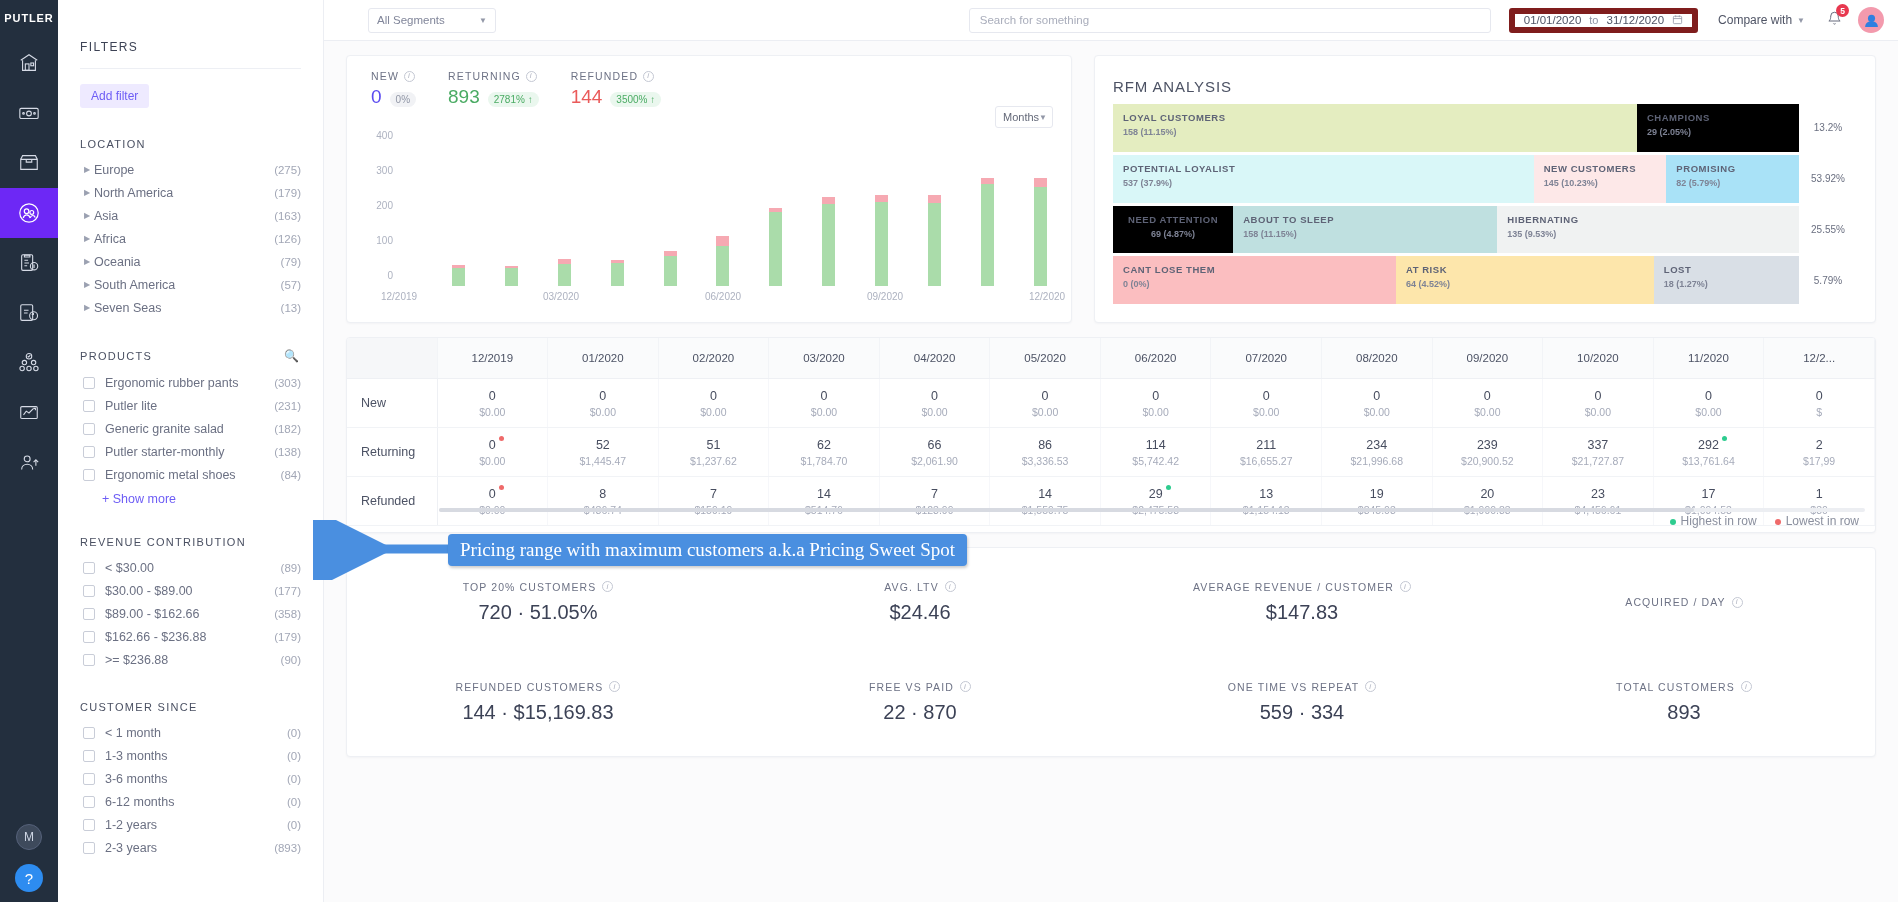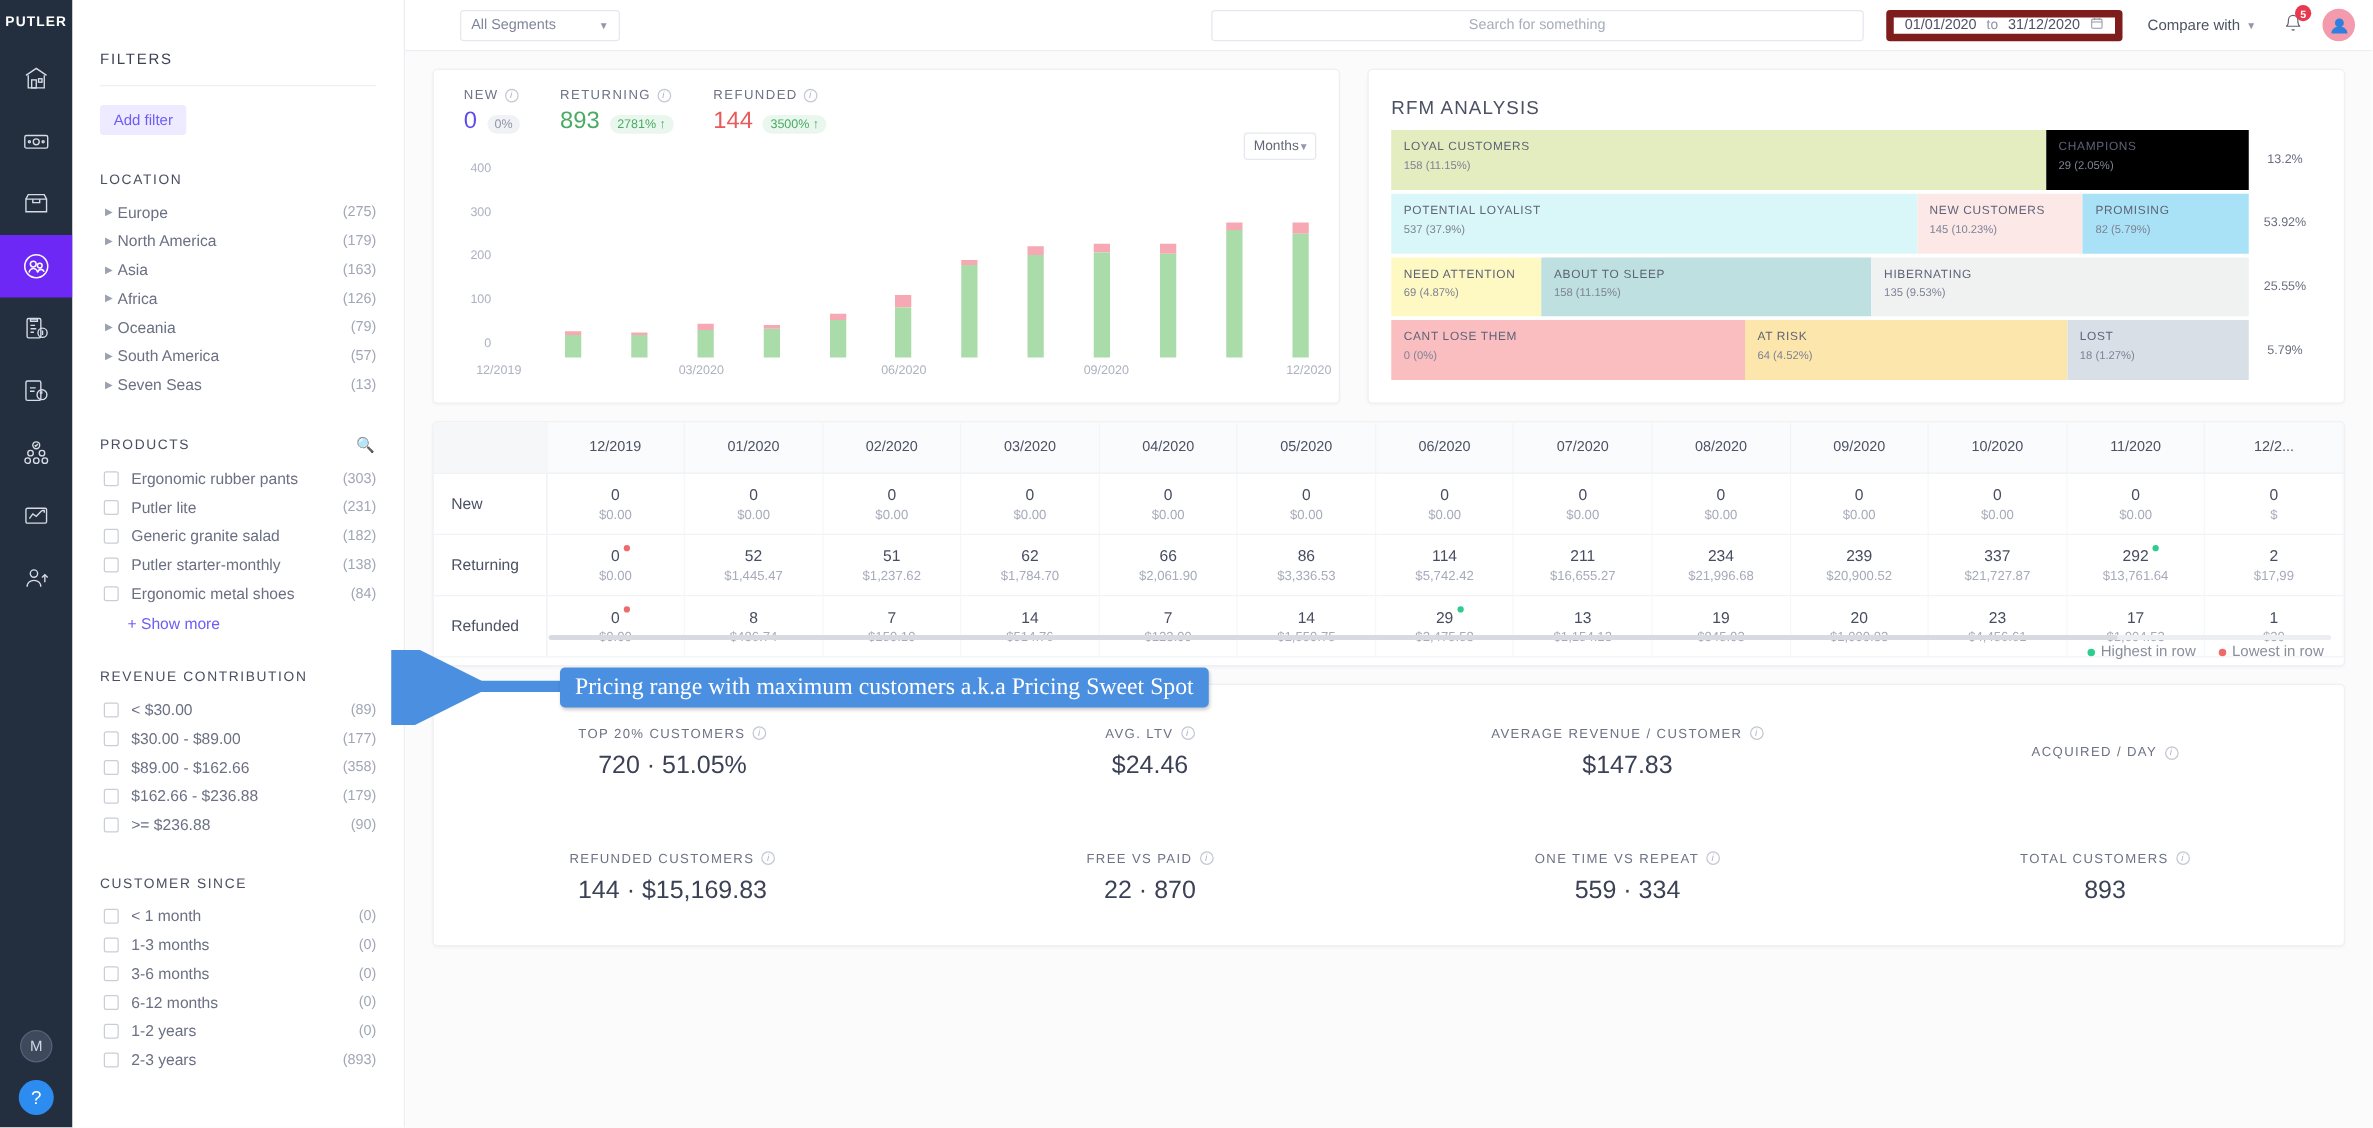--- a/index.html
+++ b/index.html
@@ -91,21 +91,21 @@
     display: flex; align-items: center; justify-content: space-between;
     padding: 0 8px; font-size: 11.5px; color: #81869a; cursor: pointer; margin-left: 26px;
   }
   .tb-spacer { flex: 1 1 auto; }
   .search-box {
     width: 522px; height: 25px; border: 1px solid #e6e8ef; border-radius: 3px;
     background: #fff; display: flex; align-items: center; padding: 0 10px;
   }
   .search-box input {
     border: 0; outline: 0; font-size: 11.5px; color: #666; width: 100%;
-    font-family: "Liberation Sans", sans-serif; background: transparent; text-align: center;
+    font-family: "Liberation Sans", sans-serif; background: transparent;
   }
   .search-box input::placeholder { color: #a9adbb; }
   .date-box {
     margin-left: 18px; height: 25px; border: 6px solid #7f1d1d; border-radius: 3px;
     display: flex; align-items: center; gap: 8px; padding: 0 9px; font-size: 11.5px; color: #4f5465;
     cursor: pointer;
   }
   .date-box .to { color: #8d92a3; font-size: 11px; }
   .compare {
     margin-left: 20px; font-size: 12px; color: #4f5465; display: flex; align-items: center; gap: 5px;
@@ -166,21 +166,21 @@
     align-items: flex-end; justify-content: space-between; }
   .bar-wrap { width: 13px; display: flex; flex-direction: column; justify-content: flex-end; height: 100%; }
   .bar-top { width: 100%; background: #f6a9b2; }
   .bar-bot { width: 100%; background: #aadcaa; }
   .x-ax { position: absolute; left: 34px; right: 6px; bottom: 0; height: 20px; }
   .x-lab { position: absolute; font-size: 10px; color: #adb2c0; transform: translateX(-50%); top: 3px; }
 
   
   .rfm-title { font-size: 15px; letter-spacing: .9px; color: #4c5264; margin-top: 8px; }
   .rfm-grid { position: absolute; left: 18px; right: 76px; top: 48px; bottom: 18px;
-    display: flex; flex-direction: column; gap: 3px; }
+    display: flex; flex-direction: column; gap: 3px; font-weight: bold; }
   .rfm-row { display: flex; gap: 0; flex: 1 1 0; }
   .rfm-cell { padding: 8px 10px; overflow: hidden; }
   .rfm-cell .nm { font-size: 9.5px; letter-spacing: .55px; color: #5e6376; white-space: nowrap; }
   .rfm-cell .vl { font-size: 9px; color: #7e8395; margin-top: 4px; white-space: nowrap; }
   .rfm-pcts { position: absolute; right: 18px; top: 48px; bottom: 18px; width: 58px;
     display: flex; flex-direction: column; gap: 3px; }
   .rfm-pct { flex: 1 1 0; display: flex; align-items: center; justify-content: center;
     font-size: 10px; color: #6a6f80; }
 
   
@@ -668,21 +668,21 @@
                 <div class="rfm-cell" style="flex: 18 1 0px; background: rgb(253, 232, 232);">
                   <div class="nm">NEW CUSTOMERS</div>
                   <div class="vl">145 (10.23%)</div>
                 </div>
                 <div class="rfm-cell" style="flex: 18 1 0px; background: rgb(169, 226, 247);">
                   <div class="nm">PROMISING</div>
                   <div class="vl">82 (5.79%)</div>
                 </div>
               </div>
               <div class="rfm-row">
-                <div class="rfm-cell" style="flex: 16 1 0px; background: #fef9c3;">
+                <div class="rfm-cell" style="flex: 16 1 0px; background: #000000; text-align: center;">
                   <div class="nm">NEED ATTENTION</div>
                   <div class="vl">69 (4.87%)</div>
                 </div>
                 <div class="rfm-cell" style="flex: 39 1 0px; background: rgb(191, 224, 224);">
                   <div class="nm">ABOUT TO SLEEP</div>
                   <div class="vl">158 (11.15%)</div>
                 </div>
                 <div class="rfm-cell" style="flex: 45 1 0px; background: rgb(240, 242, 242);">
                   <div class="nm">HIBERNATING</div>
                   <div class="vl">135 (9.53%)</div>

